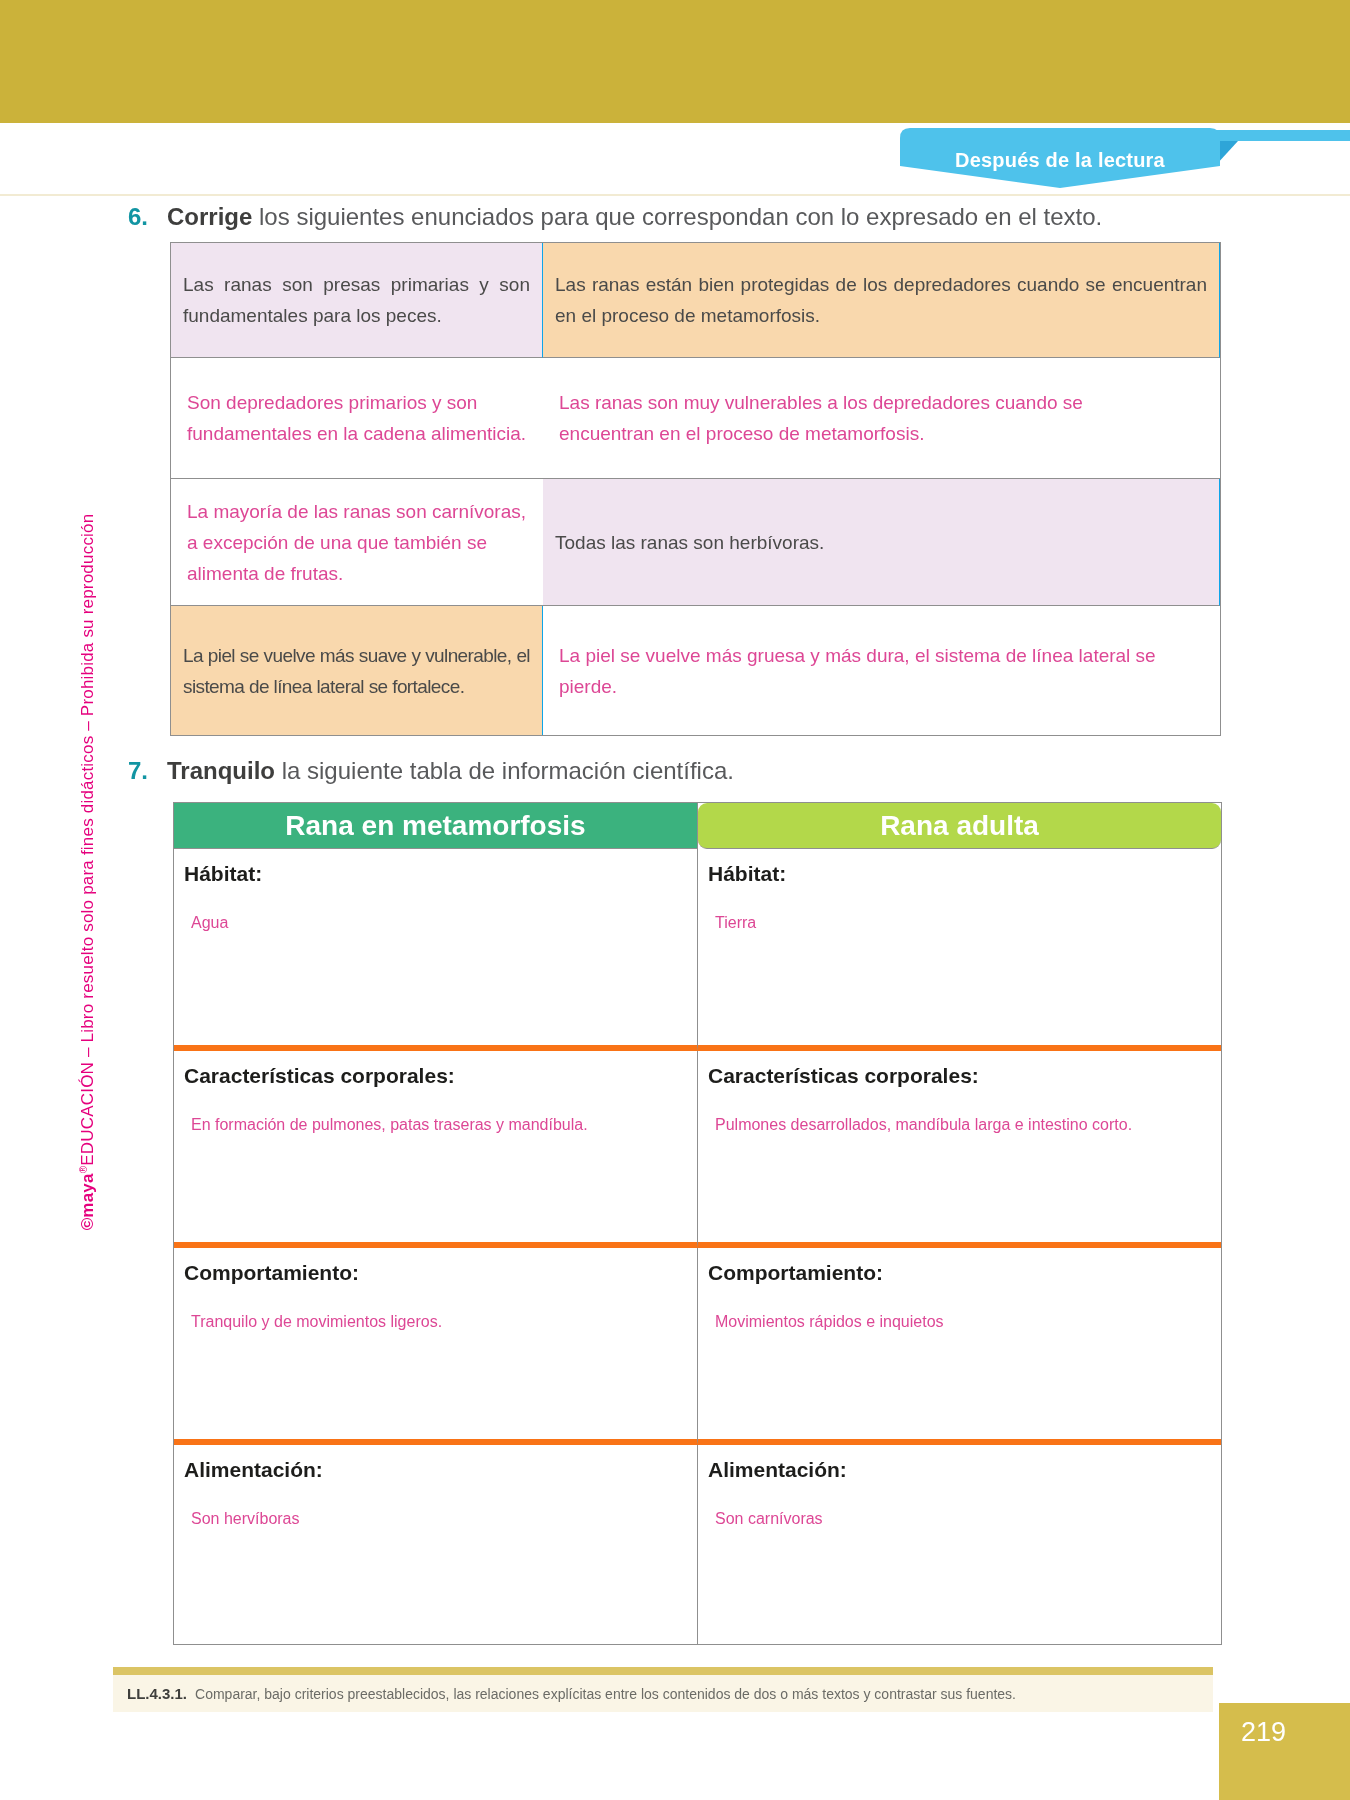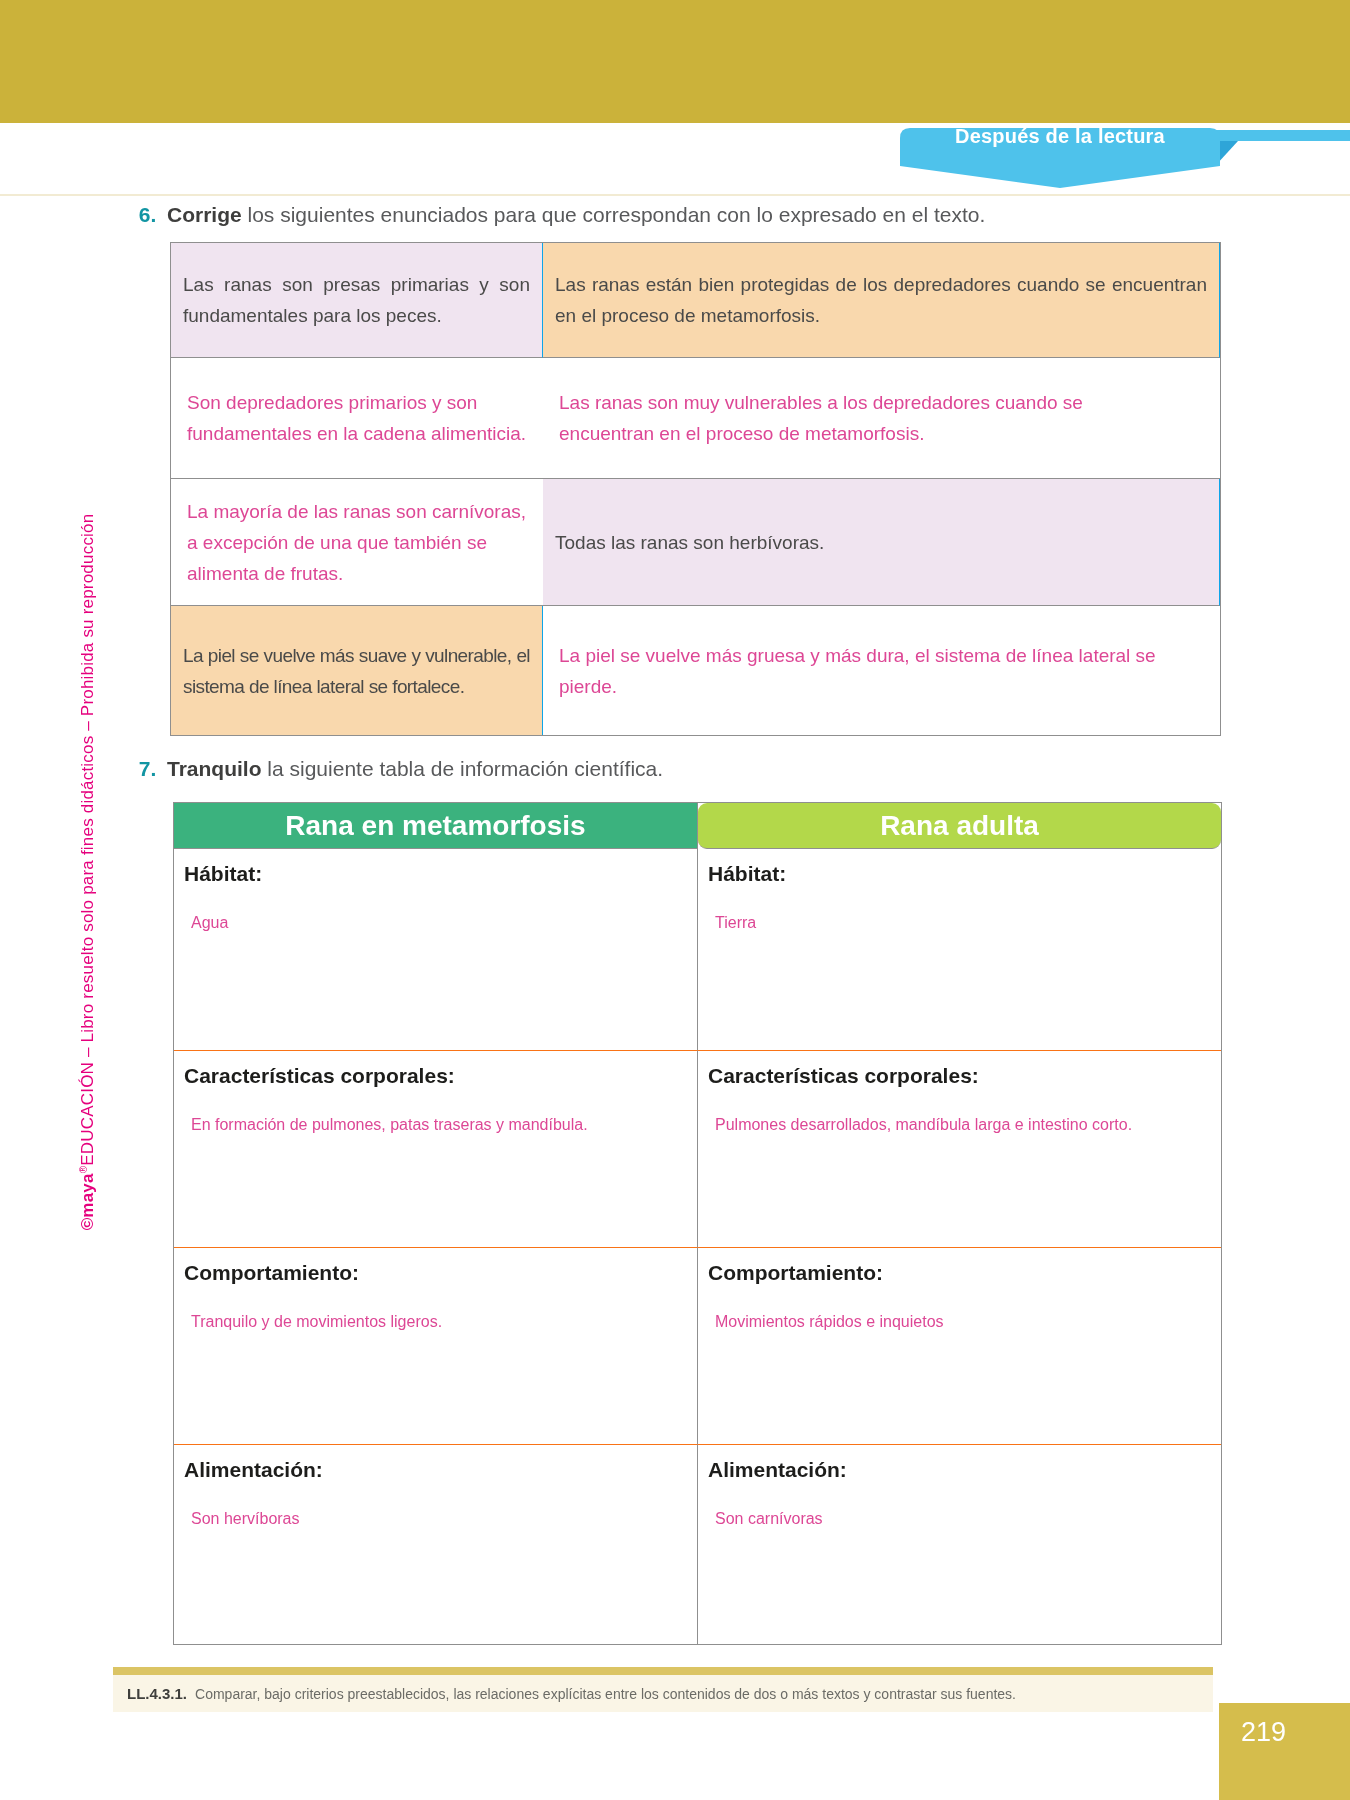--- a/index.html
+++ b/index.html
@@ -8,27 +8,27 @@
     font-family:"Liberation Sans", sans-serif;overflow:hidden;
   }
   .abs{position:absolute;}
 
   
   .gold-band{left:0;top:0;width:1350px;height:123px;background:#CBB23A;}
   .blue-bar{left:1216px;top:130px;width:134px;height:11px;background:#4EC2EB;}
   .tab-fold{left:1216px;top:141px;width:22px;height:24px;background:#2EA5D8;
     clip-path:polygon(0 0,100% 0,0 100%);}
   .tab-shape{left:900px;top:128px;width:320px;height:60px;}
-  .tab-label{left:900px;top:116px;width:320px;height:40px;display:flex;
+  .tab-label{left:900px;top:140px;width:320px;height:40px;display:flex;
     align-items:center;justify-content:center;color:#ffffff;font-weight:bold;
     font-size:20px;letter-spacing:.2px;}
   .cream-rule{left:0;top:194px;width:1350px;height:2px;background:#F2EBD3;}
 
   
-  .ex-heading{font-size:21px;color:#58595B;white-space:nowrap;text-align:center;}
+  .ex-heading{font-size:24px;color:#58595B;white-space:nowrap;}
   .ex-heading .num{color:#1295A3;font-weight:bold;display:inline-block;width:39px;}
   .ex-heading .verb{color:#3E3E3D;font-weight:bold;}
 
   
   .table1{left:170px;top:242px;width:1049px;border:1px solid #8F8F8F;
     display:grid;grid-template-columns:372px 1fr;
     grid-template-rows:115px 121px 127px 129px;background:#fff;}
   .t1cell{display:flex;align-items:center;box-sizing:border-box;
     border-bottom:1px solid #8F8F8F;font-size:19px;line-height:31px;}
   .t1cell.last{border-bottom:none;}
@@ -42,21 +42,21 @@
 
   
   .table2{left:173px;top:802px;width:1047px;border:1px solid #8F8F8F;
     display:grid;grid-template-columns:524px 1fr;
     grid-template-rows:46px 202px 197px 197px 199px;background:#fff;}
   .t2head{display:flex;align-items:center;justify-content:center;color:#ffffff;
     font-weight:bold;font-size:28px;box-sizing:border-box;
     border-bottom:1px solid #8F8F8F;}
   .t2head.metam{background:#3BB27E;border-right:1px solid #8F8F8F;}
   .t2head.adult{background:#B3D84A;border-radius:9px;}
-  .t2cell{box-sizing:border-box;border-bottom:1px solid #f97316;
+  .t2cell{box-sizing:border-box;border-bottom:6px solid #f97316;
     padding:13px 14px 0 10px;}
   .t2cell.colL{border-right:1px solid #8F8F8F;}
   .t2cell.last{border-bottom:none;}
   .t2label{font-size:21px;font-weight:bold;color:#1D1D1B;}
   .t2value{font-size:16px;color:#DD4795;margin-top:22px;padding-left:7px;
     max-width:460px;line-height:30px;}
 
   
   .foot-strip{left:113px;top:1667px;width:1100px;height:8px;background:#DBC464;}
   .foot-band{left:113px;top:1675px;width:1100px;height:37px;background:#FAF5E6;

